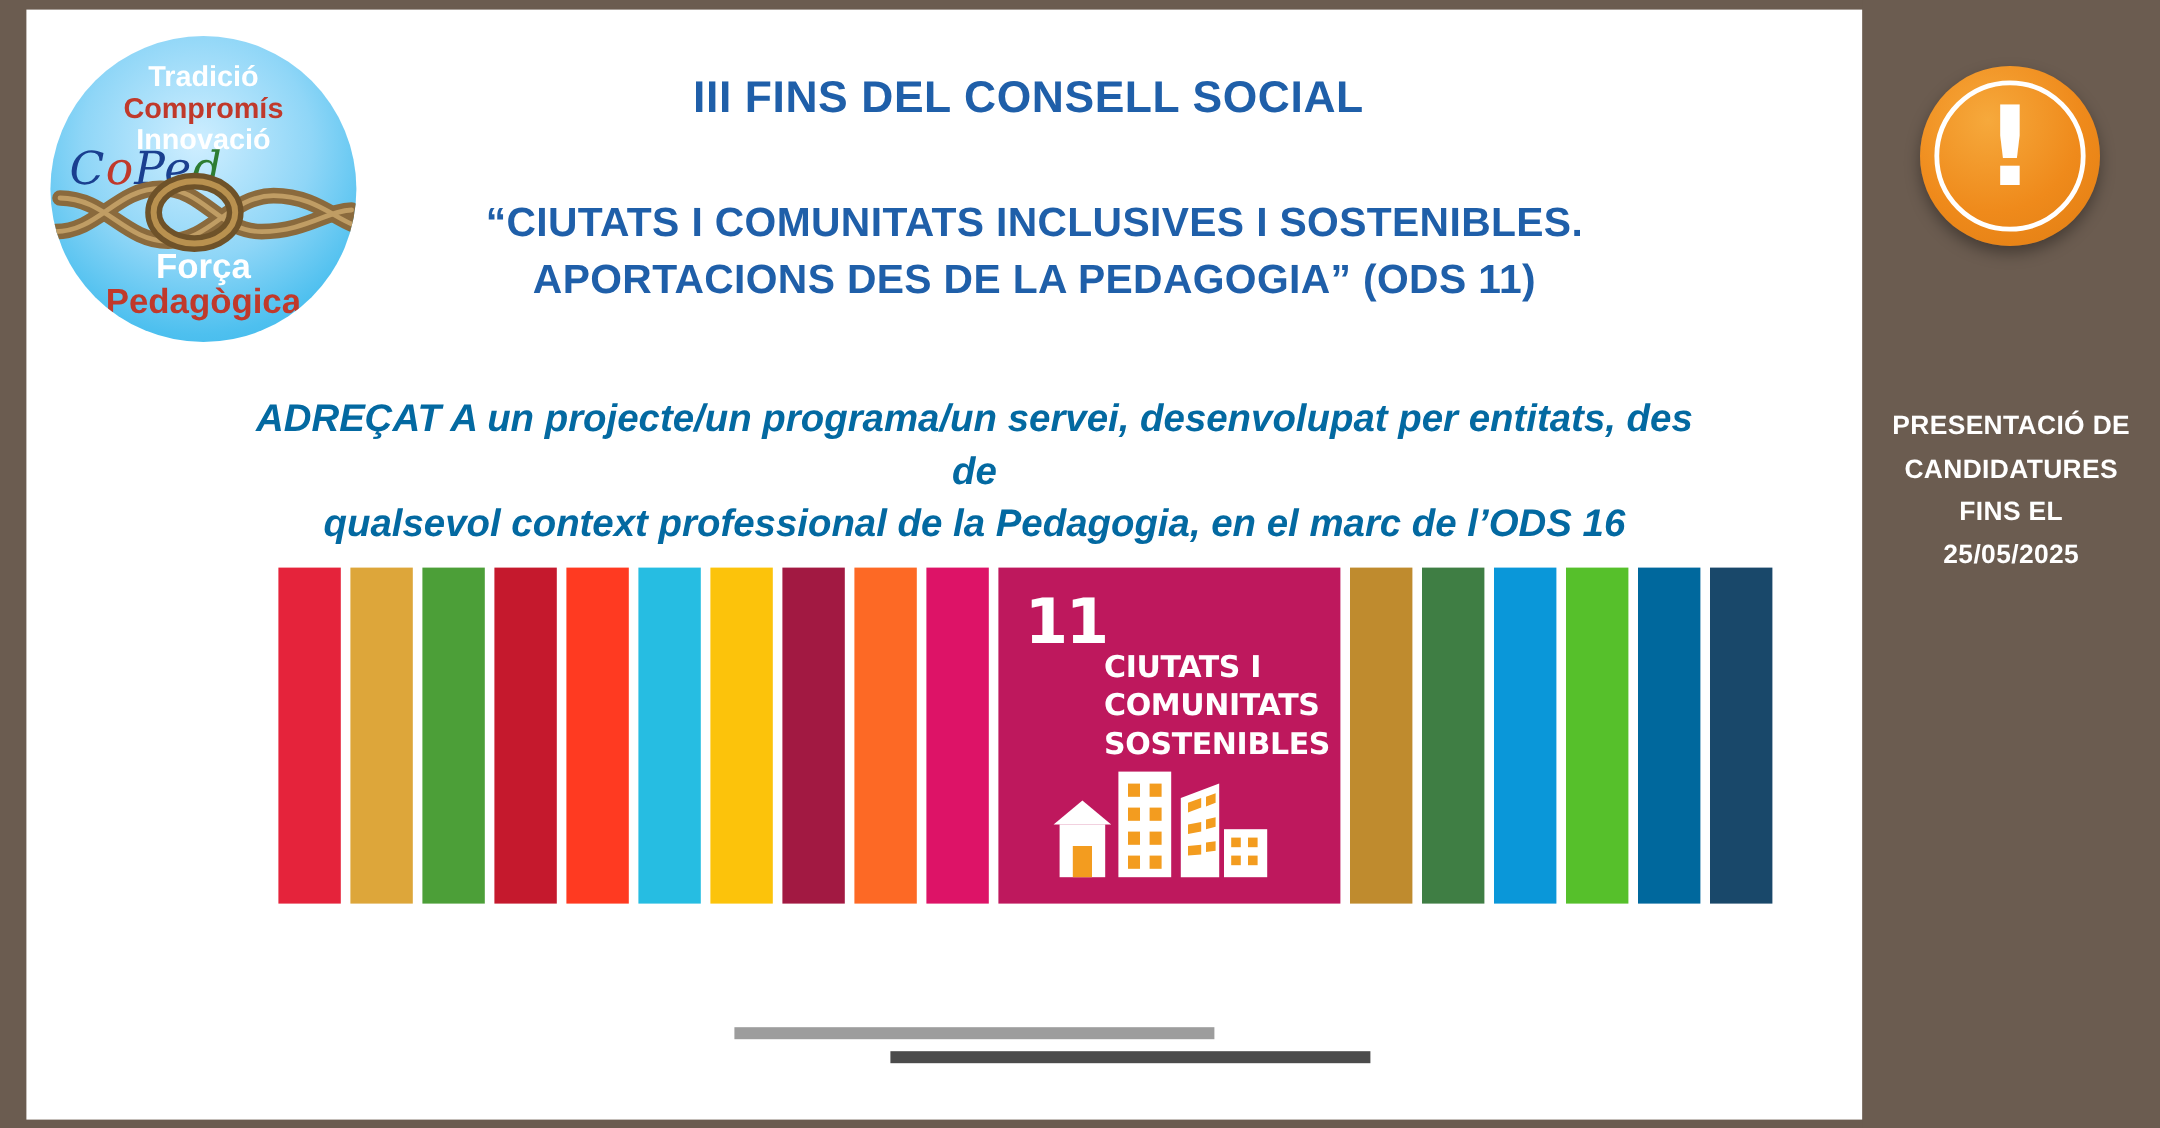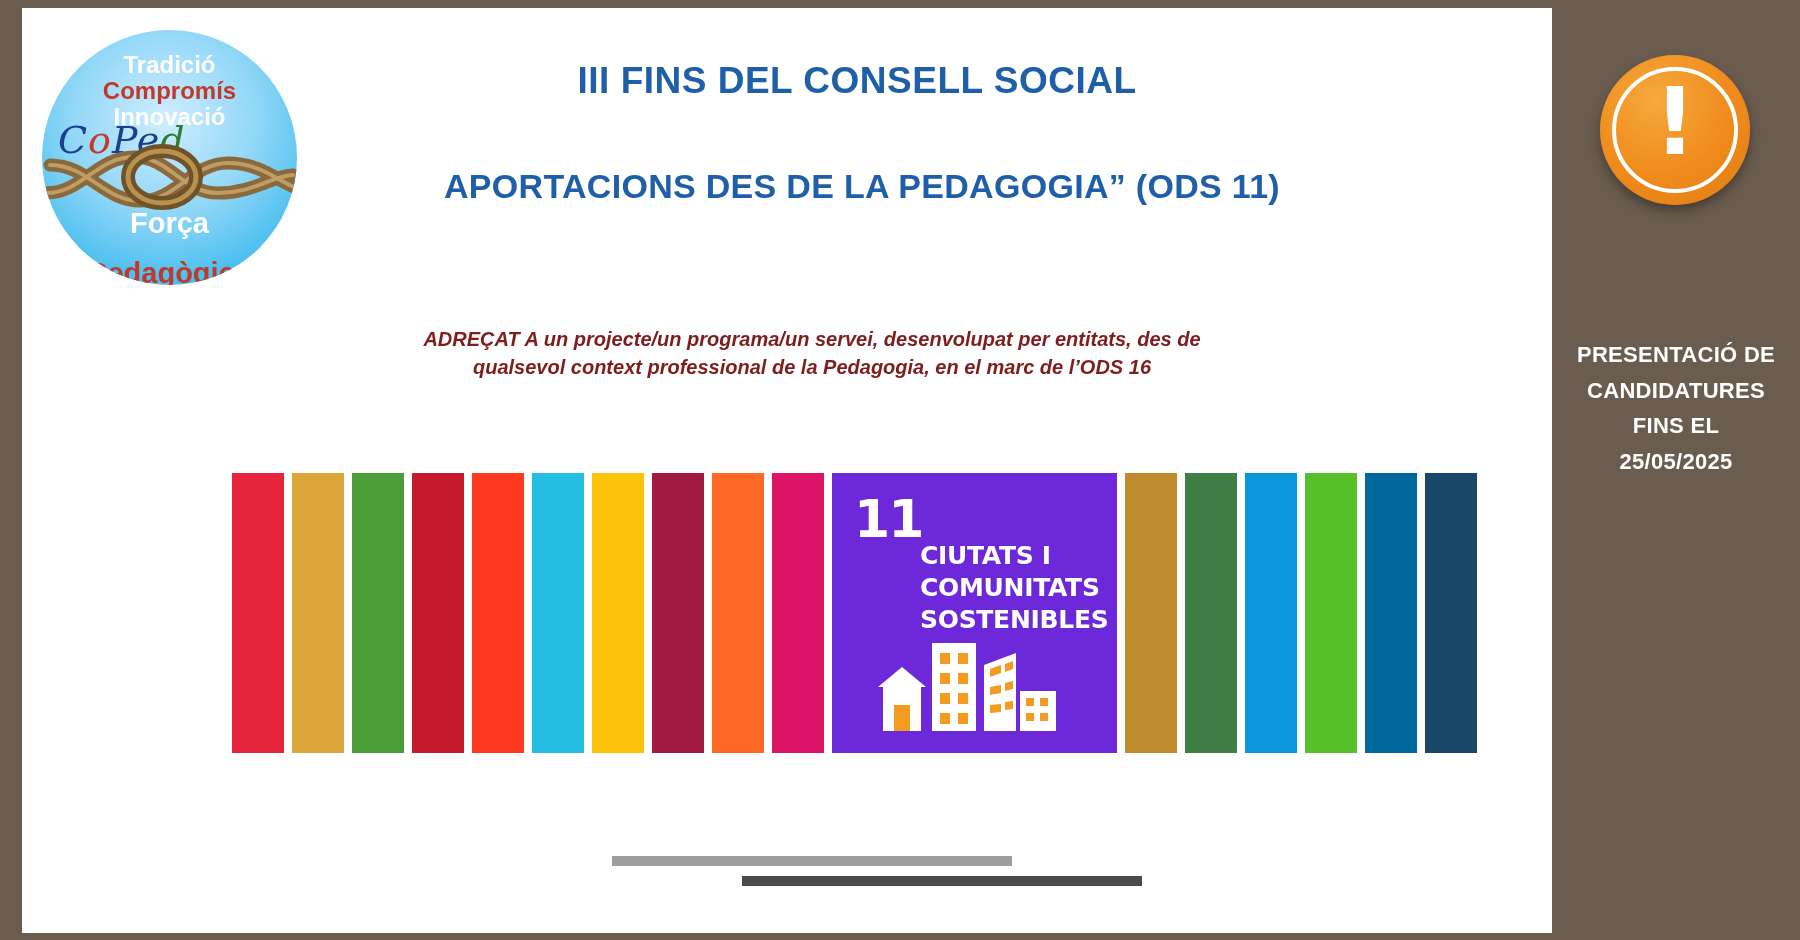--- a/index.html
+++ b/index.html
@@ -52,21 +52,21 @@
     left: 16px; top: 88px;
     font-family: "DejaVu Serif", serif;
     font-style: italic;
     font-size: 38px;
     color: #1a3f8f;
     letter-spacing: 1px;
   }
   .logo-cope .red { color: #c0392b; }
   .logo-cope .grn { color: #2e7d32; }
   .logo-l4 { top: 178px; font-size: 29px; color: #ffffff; }
-  .logo-l5 { top: 207px; font-size: 29px; color: #c0392b; margin-top: 21px; }
+  .logo-l5 { top: 207px; font-size: 29px; color: #c0392b; }
   
   .rope {
     position: absolute;
     left: 0; top: 105px;
     width: 255px; height: 80px;
   }
   .rope svg { display:block; }
   
   .title-main {
     position: absolute;
@@ -87,22 +87,22 @@
     font-size: 34px;
     font-weight: bold;
     line-height: 1.38;
     letter-spacing: .3px;
   }
   .subtitle-body {
     position: absolute;
     left: 180px; top: 318px;
     width: 1220px;
     text-align: center;
-    color: #7f1d1d;
-    font-size: 20px;
+    color: #0369a1;
+    font-size: 32px;
     font-weight: bold;
     font-style: italic;
     line-height: 1.38;
   }
   
   .sdg-strip {
     position: absolute;
     left: 210px;
     top: 465px;
     height: 280px;
@@ -112,21 +112,21 @@
   .sdg-bar {
     width: 52px;
     height: 280px;
     margin-right: 8px;
   }
   .sdg-main {
     position: relative;
     width: 285px;
     height: 280px;
     margin-right: 8px;
-    background: #6d28d9;
+    background: #be185d;
   }
   .sdg-num {
     position: absolute;
     left: 22px; top: 16px;
     font-size: 52px;
     font-weight: bold;
     color: #ffffff;
     font-family: "DejaVu Sans", sans-serif;
     letter-spacing: -2px;
   }
@@ -242,20 +242,21 @@
         </svg>
       </div>
 
       <div class="logo-line logo-l4">Força</div>
       <div class="logo-line logo-l5">Pedagògica</div>
     </div>
 
     <div class="title-main">III FINS DEL CONSELL SOCIAL</div>
 
     <div class="title-sub">
+      <div>“CIUTATS I COMUNITATS INCLUSIVES I SOSTENIBLES.</div>
       <div>APORTACIONS DES DE LA PEDAGOGIA” (ODS 11)</div>
     </div>
 
     <div class="subtitle-body">
       <div>ADREÇAT A un projecte/un programa/un servei, desenvolupat per entitats, des de</div>
       <div>qualsevol context professional de la Pedagogia, en el marc de l’ODS 16</div>
     </div>
 
     <div class="sdg-strip">
       <div class="sdg-bar" style="background:#E5233B"></div>

